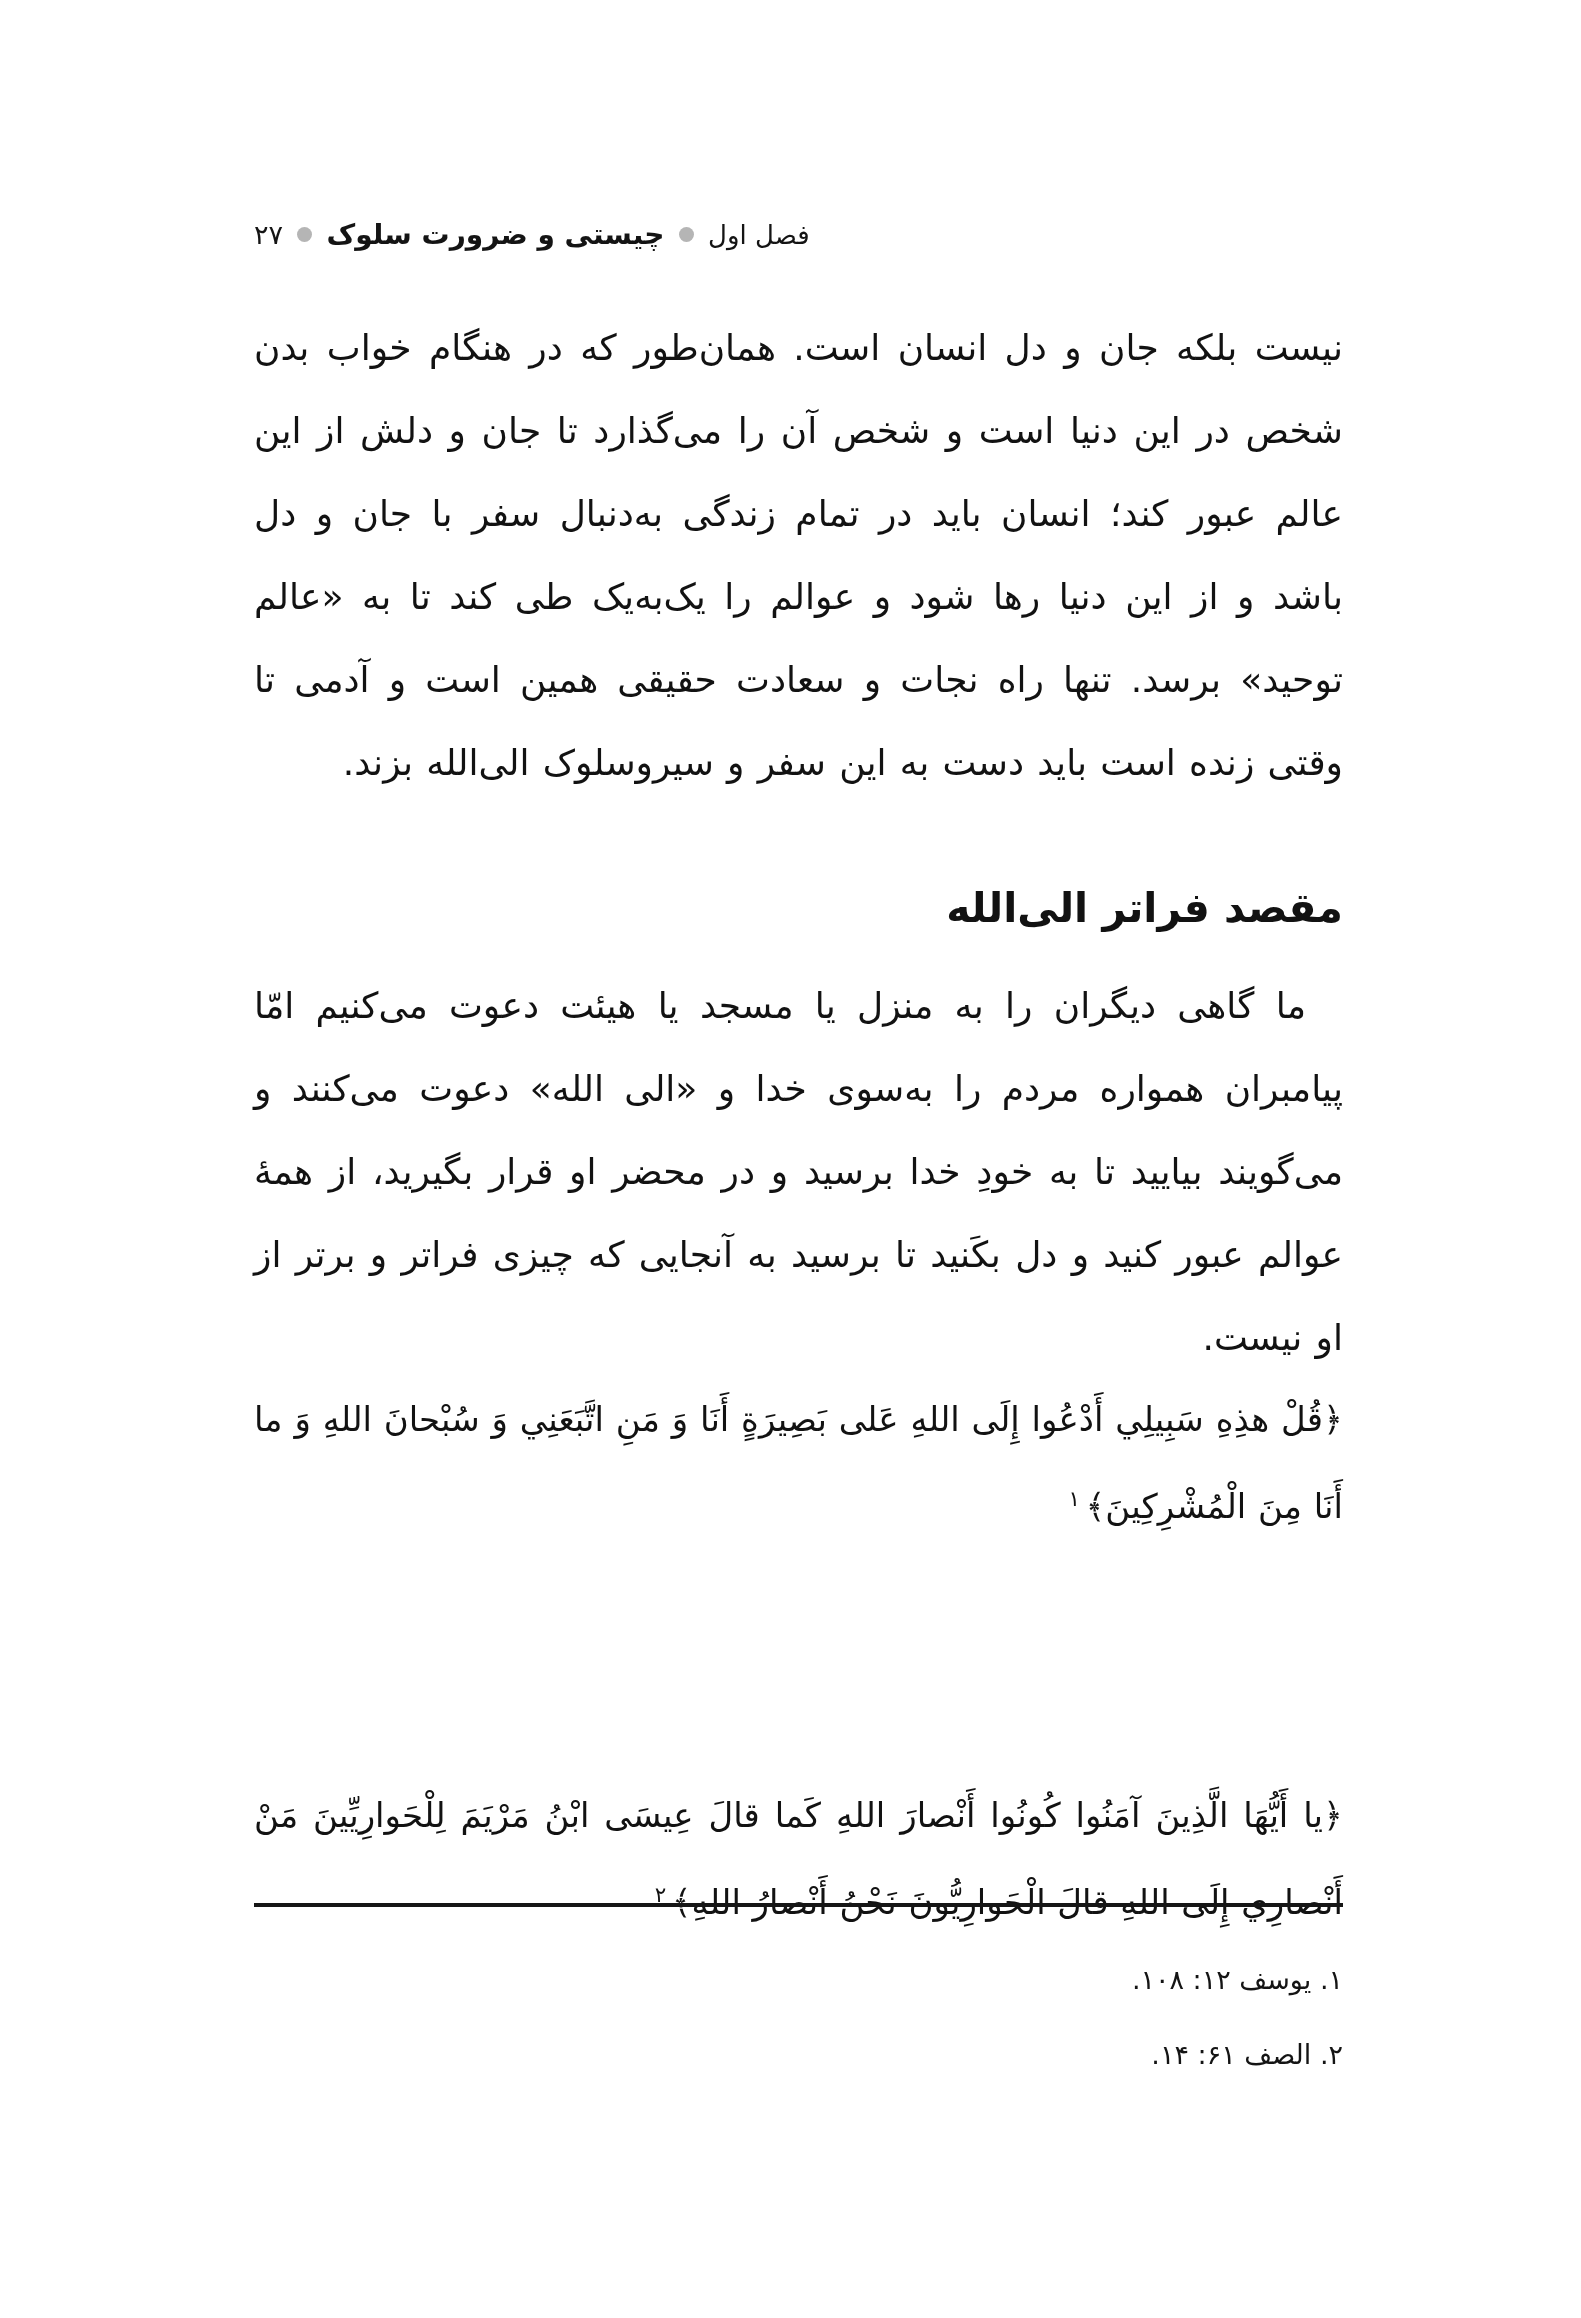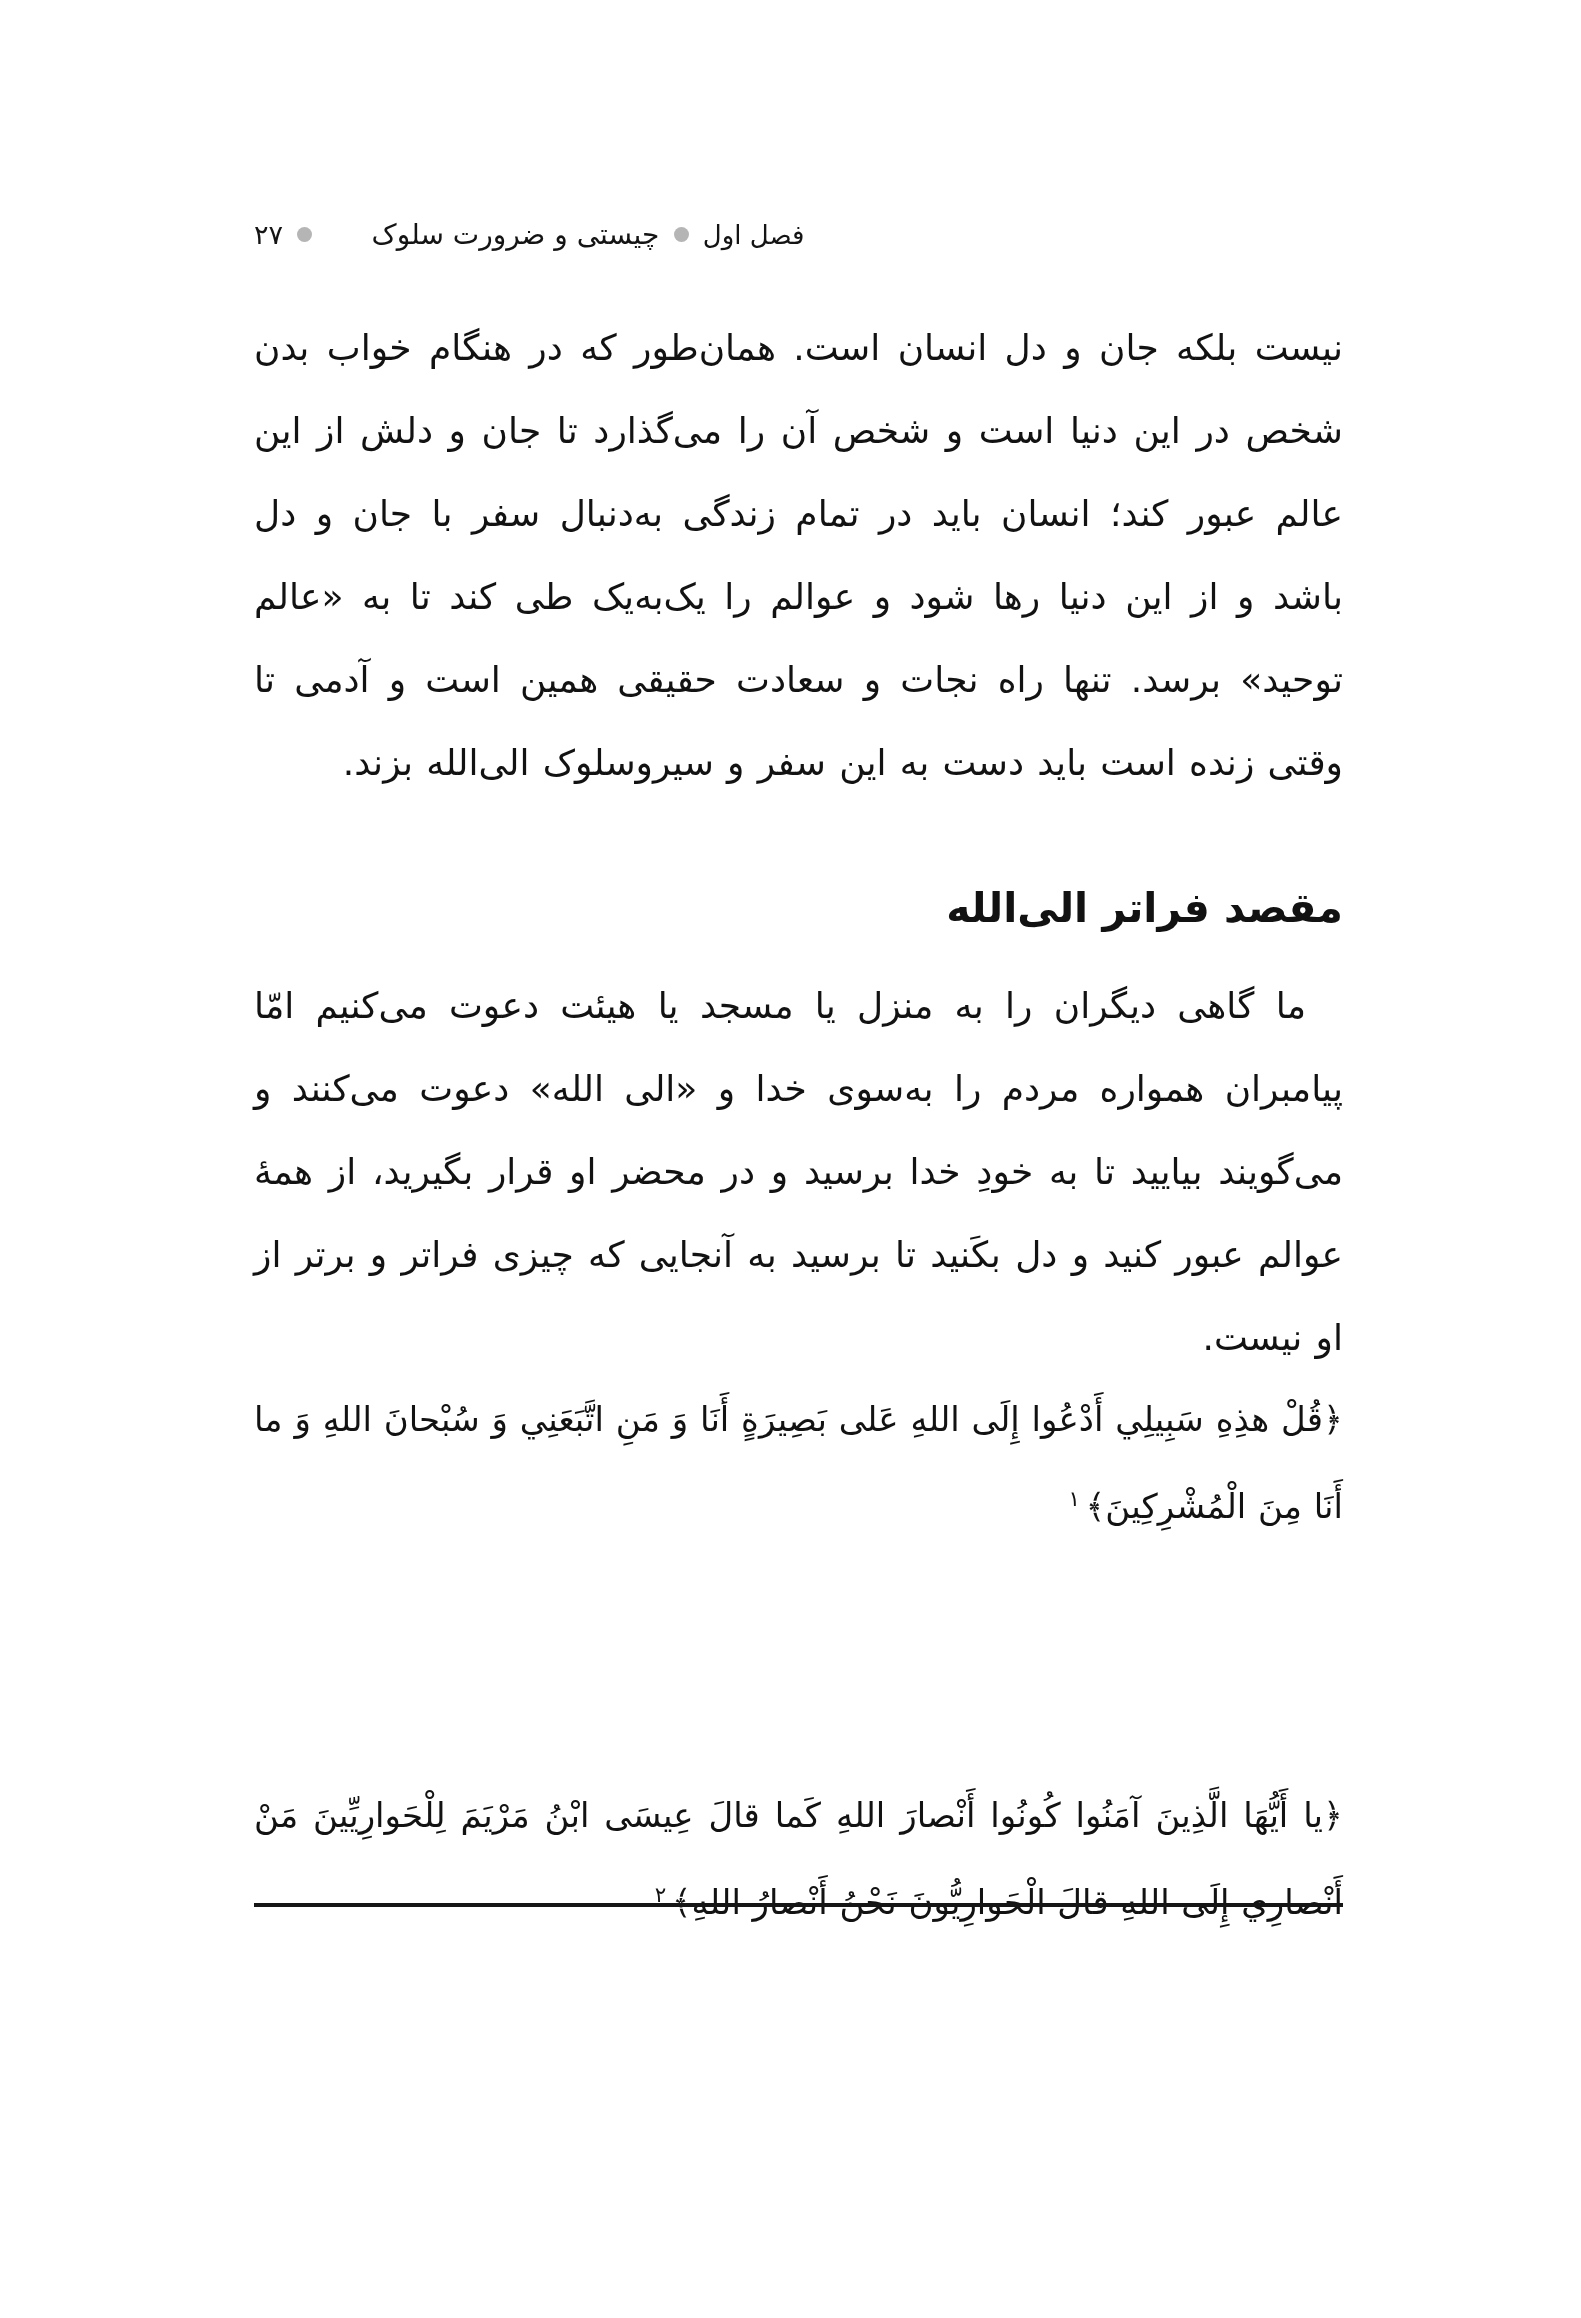--- a/index.html
+++ b/index.html
@@ -12,21 +12,21 @@
     direction:rtl;
     overflow:hidden;
   }
   
   .runhead{
     position:absolute;top:218px;left:254px;
     display:flex;direction:rtl;align-items:center;gap:14.3px;
     font-size:26px;color:#141414;white-space:nowrap;
   }
   .runhead .chapter{font-weight:normal;letter-spacing:-0.4px;}
-  .runhead .section{font-weight:normal;font-size:28px;margin-left:45px;}
+  .runhead .section{font-weight:bold;font-size:28px;}
   .runhead .pagenum{font-weight:normal;font-size:27px;}
   .dot{
     width:15px;height:15px;border-radius:50%;
     background:#b5b5b5;flex:0 0 auto;
   }
   
   .col{position:absolute;right:238px;width:1089px;}
   .body-par{
     margin:0;font-size:36px;line-height:83px;
     text-align:justify;text-justify:inter-word;
@@ -90,15 +90,19 @@
     <p class="verse"><span>﴿قُلْ هذِهِ سَبِيلِي أَدْعُوا إِلَى اللهِ عَلى بَصِيرَةٍ أَنَا وَ مَنِ اتَّبَعَنِي وَ سُبْحانَ اللهِ وَ ما أَنَا مِنَ الْمُشْرِكِينَ﴾</span><sup>۱</sup></p>
   </div>
 
 
   <div class="col" style="top:1772px;">
     <p class="verse"><span>﴿يا أَيُّهَا الَّذِينَ آمَنُوا كُونُوا أَنْصارَ اللهِ كَما قالَ عِيسَى ابْنُ مَرْيَمَ لِلْحَوارِيِّينَ مَنْ أَنْصارِي إِلَى اللهِ قالَ الْحَوارِيُّونَ نَحْنُ أَنْصارُ اللهِ﴾</span><sup>۲</sup></p>
   </div>
 
   <div class="fnrule" style="top:1903px;"></div>
 
+  <div class="footnotes" style="top:1942px;">
+    <p class="footnote">۱. یوسف ۱۲: ۱۰۸.</p>
+    <p class="footnote">۲. الصف ۶۱: ۱۴.</p>
+  </div>
 
 </div>
 
 
 </body></html>

